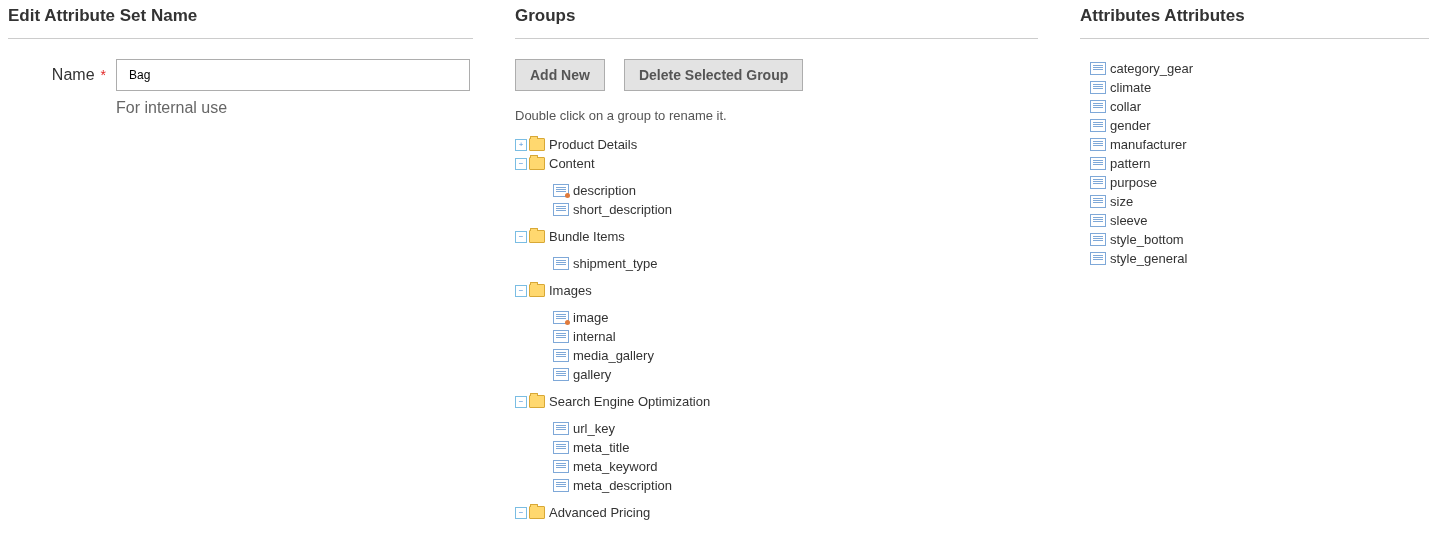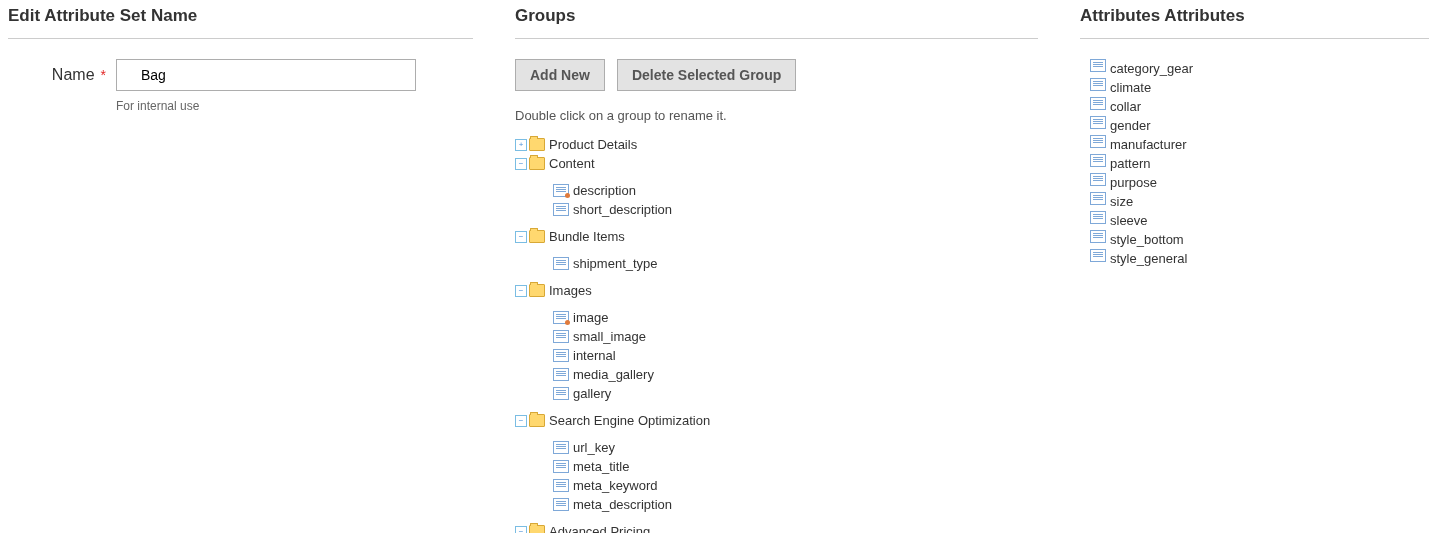--- a/index.html
+++ b/index.html
@@ -10,24 +10,24 @@
 .col-groups{width:523px;flex:0 0 523px;position:relative}
 .col-un{flex:1}
 
 .sec-title{font-size:17px;font-weight:600;color:#333;padding-bottom:12px;border-bottom:1px solid #ccc;margin-bottom:20px}
 
 .field-row{display:flex;align-items:flex-start}
 .field-lbl-wrap{width:108px;text-align:right;padding-top:7px;padding-right:10px;box-sizing:border-box}
 .field-lbl{font-size:16px;color:#333}
 .req{color:#e22626;margin-left:6px}
 .field-in-wrap{flex:1}
-.tin{width:300px;height:32px;border:1px solid #adadad;padding:0 24px;font-size:14px;box-sizing:border-box}
-.hint{font-size:12px;color:#666;margin-top:8px}
-
-.btn-row{display:flex;gap:12px}
+.tin{width:354px;height:32px;border:1px solid #adadad;padding:0 12px;font-size:12px;box-sizing:border-box}
+.hint{font-size:16px;color:#666;margin-top:8px}
+
+.btn-row{display:flex;gap:19px}
 .btn{background:#e3e3e3;border:1px solid #adadad;color:#555;font-size:14px;font-weight:600;padding:7px 14px;cursor:pointer}
 .help-txt{font-size:13px;color:#555;margin-top:17px}
 
 .tree-wrap{margin-top:12px;height:398px;overflow-y:scroll;padding-right:8px;box-sizing:border-box;
   scrollbar-width:thin;scrollbar-color:#c1c1c1 transparent}
 .tree-wrap::-webkit-scrollbar{width:8px}
 .tree-wrap::-webkit-scrollbar-thumb{background:#c1c1c1;border-radius:4px}
 .tree-wrap::-webkit-scrollbar-track{background:transparent}
 .tree{list-style:none;margin:0;padding:0;font-size:13px;line-height:19px}
 .tree ul{list-style:none;margin:8px;padding:0 0 0 18px}
@@ -39,21 +39,21 @@
 .ic{display:inline-block;flex:0 0 auto;margin-right:4px}
 .ic-folder{width:14px;height:11px;background:#ffd86f;border:1px solid #d8a836;border-radius:1px;position:relative}
 .ic-folder:before{content:"";position:absolute;top:-3px;left:0;width:6px;height:2px;background:#ffd86f;border:1px solid #d8a836;border-bottom:none;border-radius:1px 1px 0 0}
 .ic-attr{width:14px;height:11px;border:1px solid #7ea8d8;background:#fff;position:relative}
 .ic-attr:after{content:"";position:absolute;left:2px;top:2px;right:2px;height:1px;background:#7ea8d8;box-shadow:0 2px 0 #7ea8d8,0 4px 0 #7ea8d8}
 .ic-attr-sys{border-color:#7ea8d8}
 .ic-attr-sys:before{content:"";position:absolute;right:-2px;bottom:-2px;width:5px;height:5px;border-radius:50%;background:#e07b3c}
 .tlabel{color:#333;cursor:pointer}
 
 .un-list{list-style:none;margin:0;padding:0;font-size:13px;line-height:19px}
-.un-item{display:flex;align-items:flex-start;height:19px;padding-left:10px;white-space:nowrap}
+.un-item{display:flex;align-items:center;height:19px;padding-left:10px;white-space:nowrap}
 </style>
 </head>
 <body>
 
 <div class="col col-edit">
   <div class="sec-title">Edit Attribute Set Name</div>
   <div class="field-row">
     <div class="field-lbl-wrap">
       <span class="field-lbl">Name</span><span class="req">*</span>
     </div>
@@ -130,27 +130,20 @@
               <div class="tn-row">
                 <span class="toggle-spacer"></span>
                 <span class="ic ic-attr ic-attr-sys"></span>
                 <span class="tlabel">image</span>
               </div>
             </li>
             <li class="tn">
               <div class="tn-row">
                 <span class="toggle-spacer"></span>
                 <span class="ic ic-attr"></span>
-                <span class="tlabel">small_image</span>
-              </div>
-            </li>
-            <li class="tn">
-              <div class="tn-row">
-                <span class="toggle-spacer"></span>
-                <span class="ic ic-attr"></span>
                 <span class="tlabel">internal</span>
               </div>
             </li>
             <li class="tn">
               <div class="tn-row">
                 <span class="toggle-spacer"></span>
                 <span class="ic ic-attr"></span>
                 <span class="tlabel">media_gallery</span>
               </div>
             </li>

